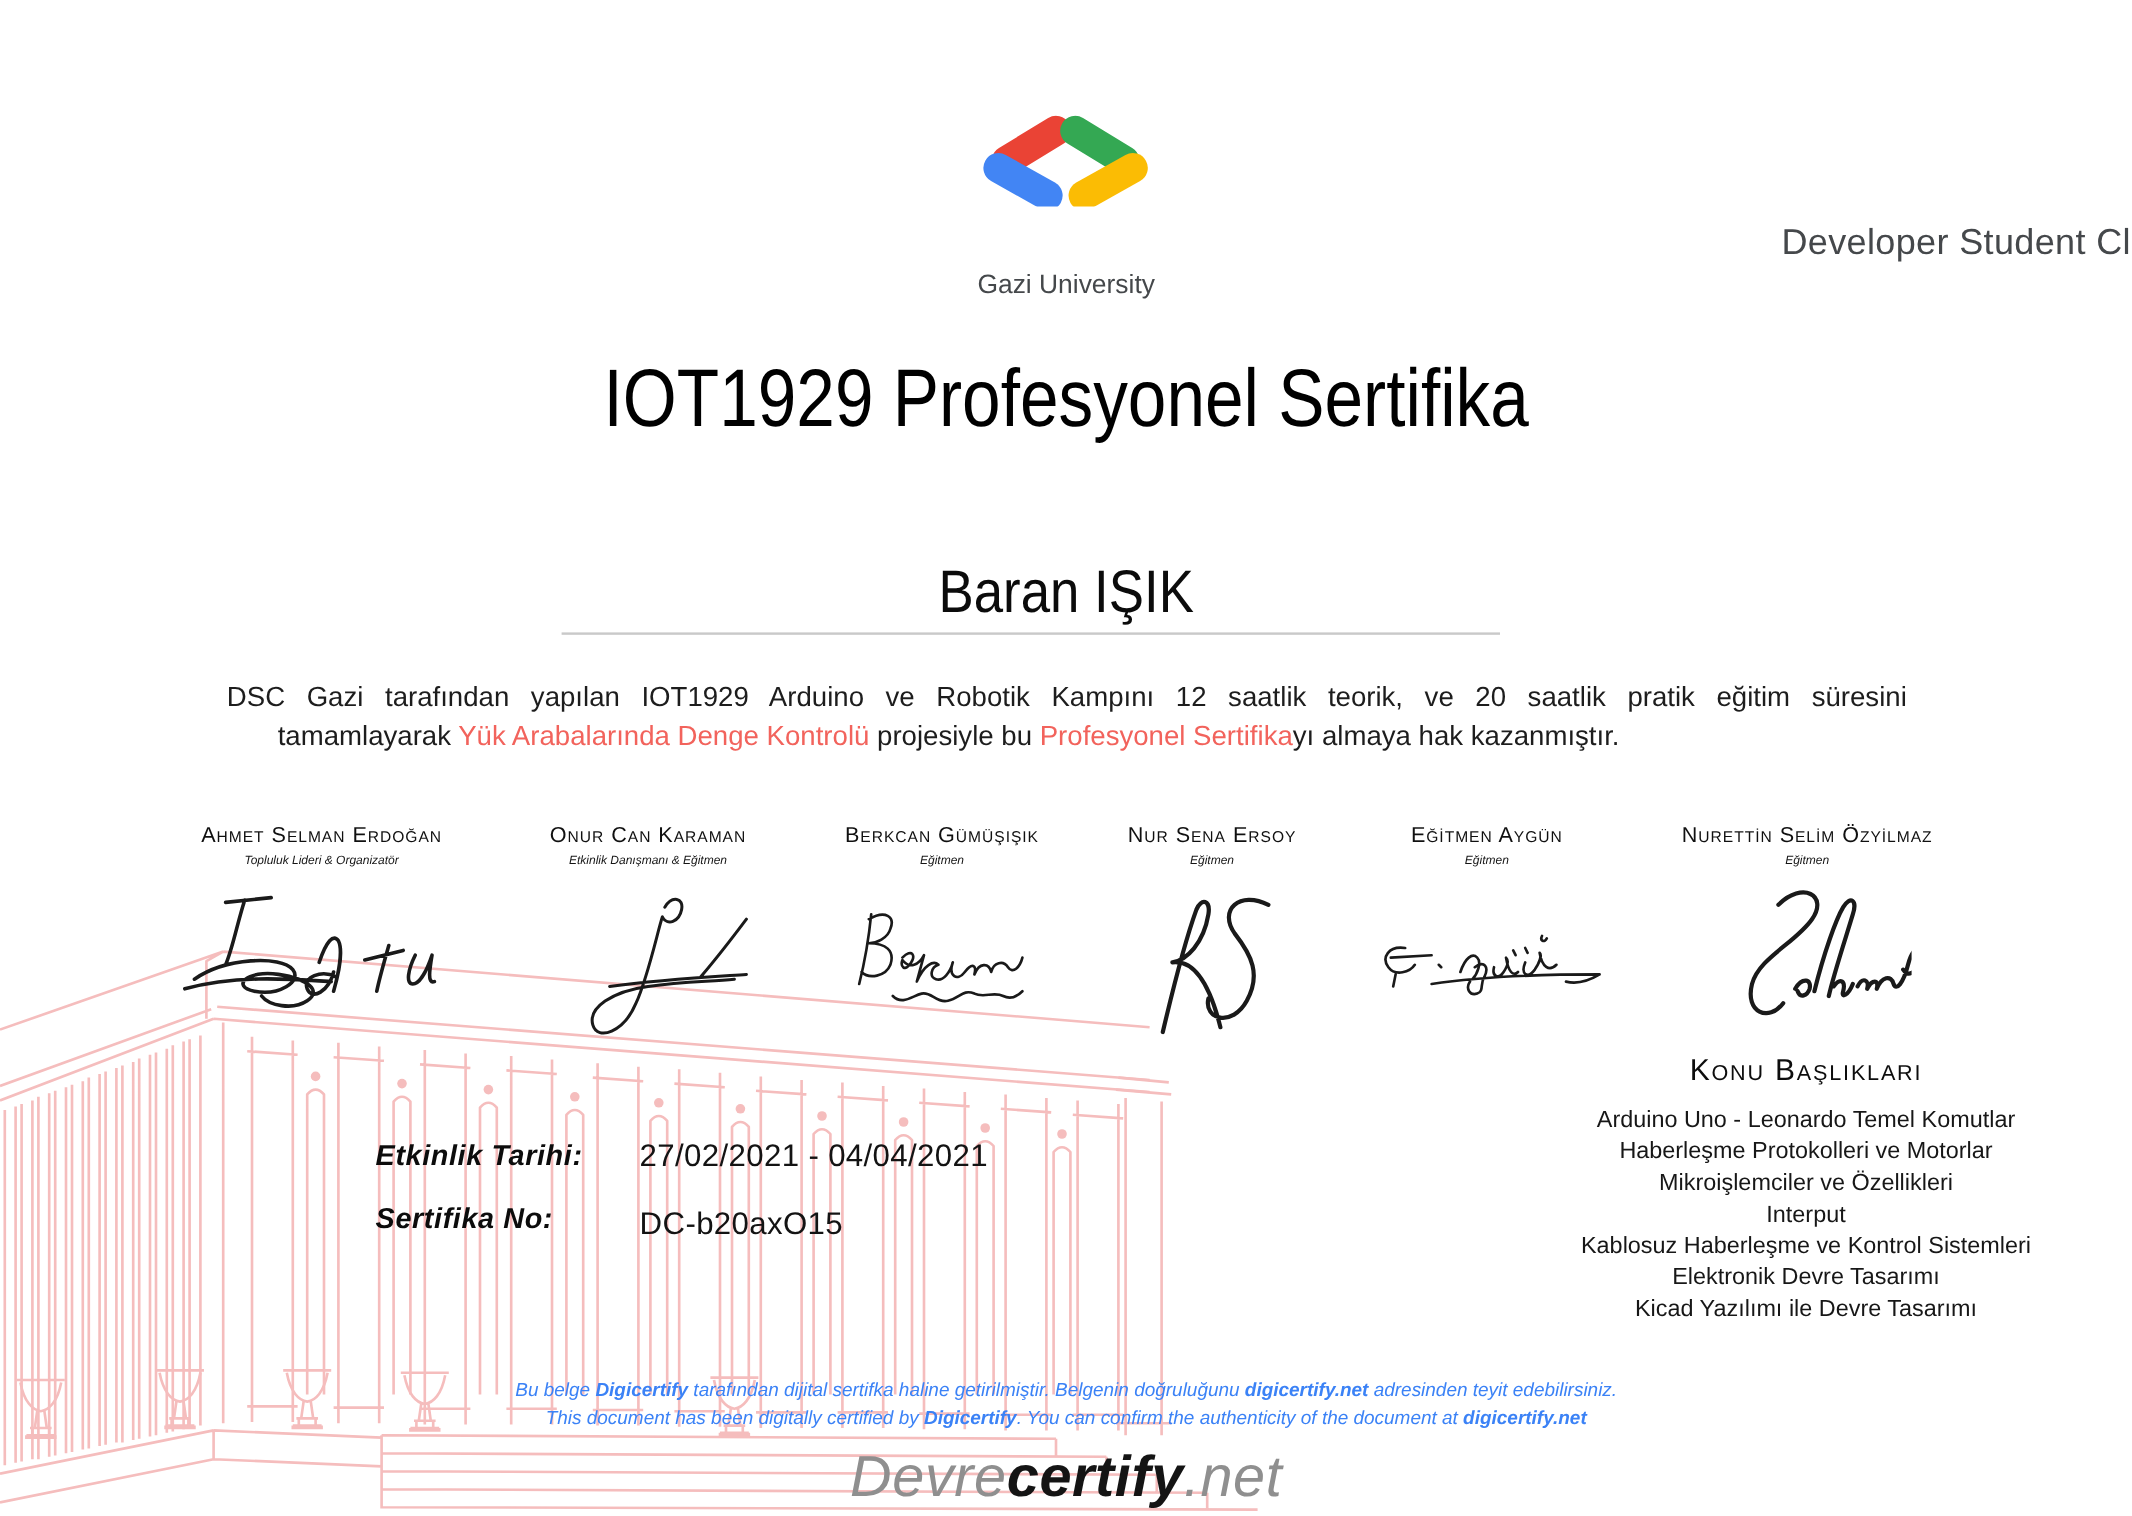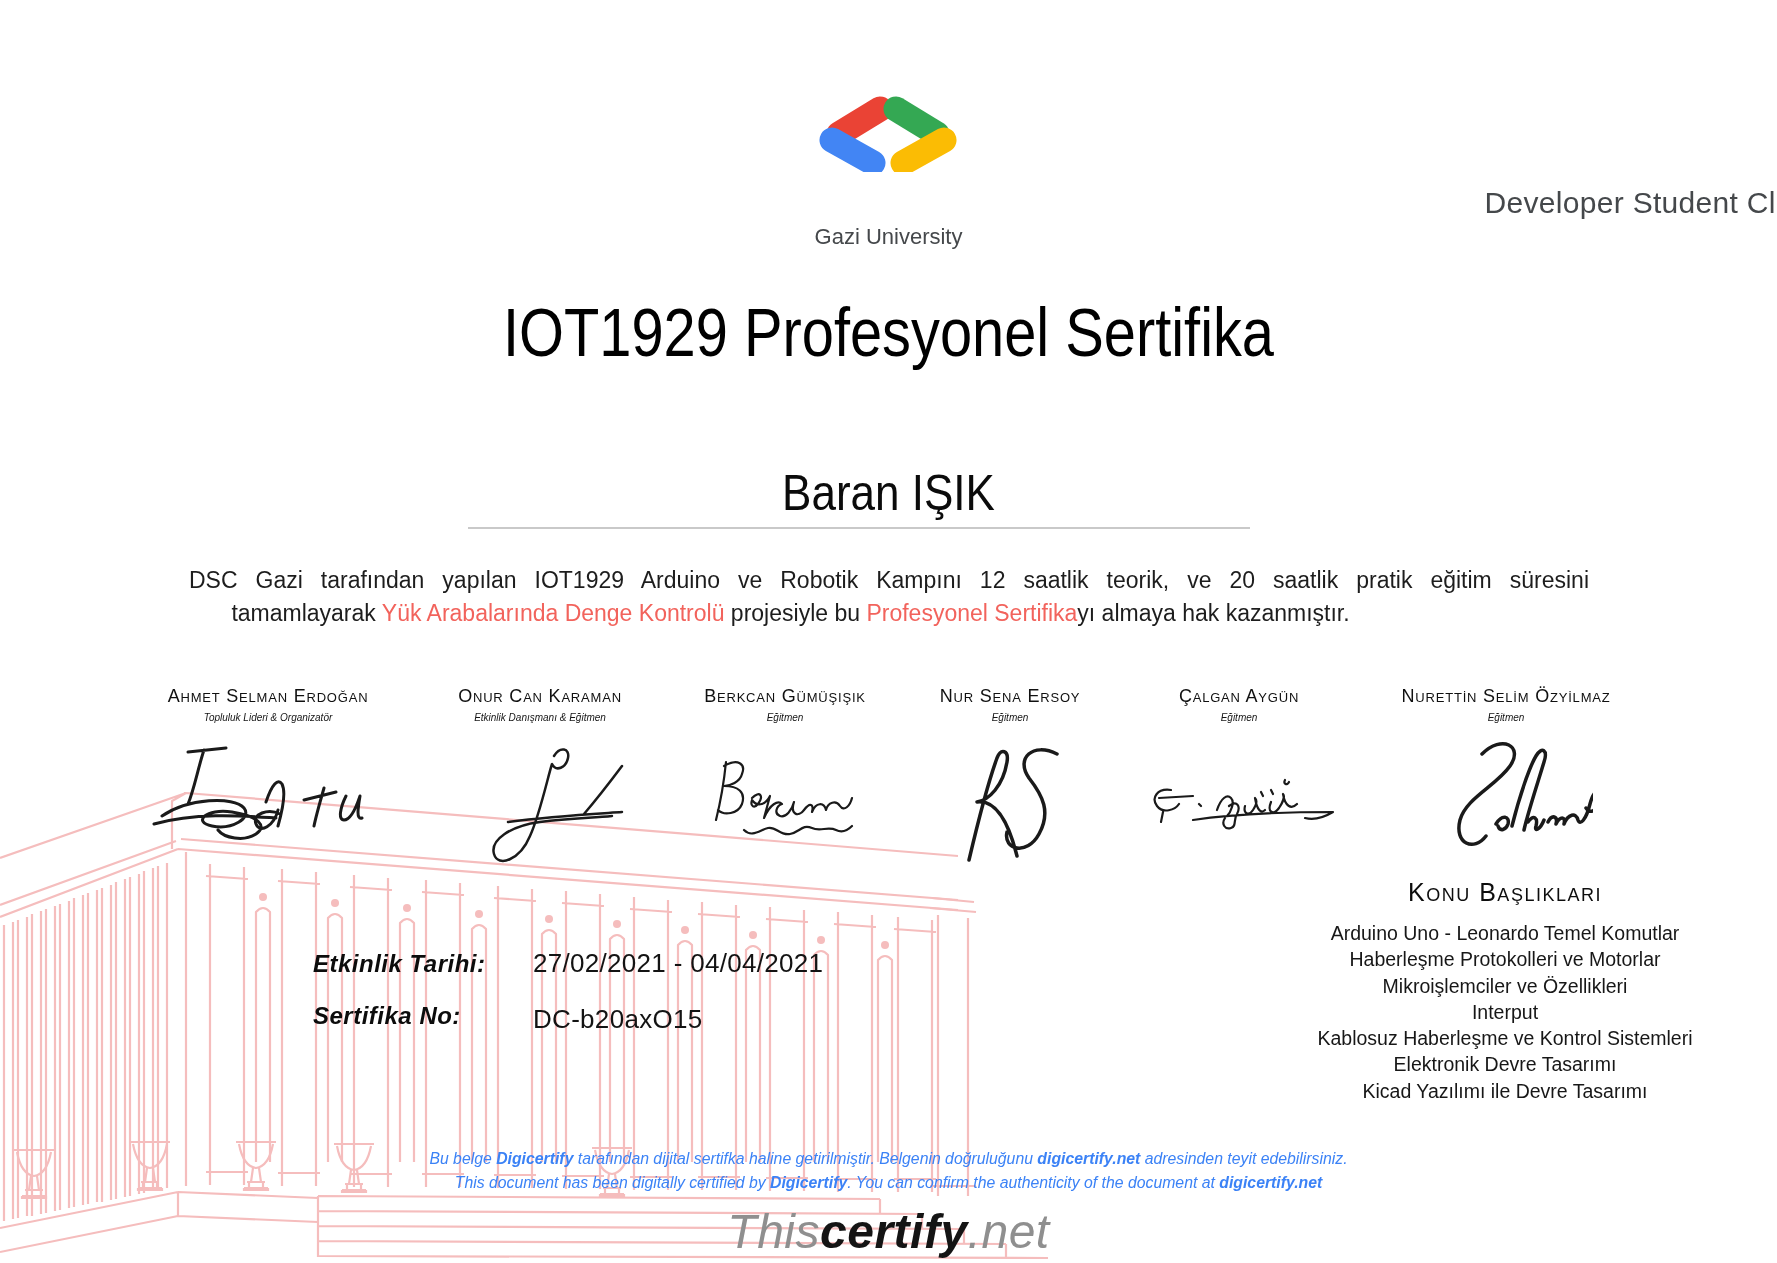--- a/index.html
+++ b/index.html
@@ -127,21 +127,21 @@
     </div>
     <div class="signer" style="left:615px">
       <div class="sig-name">Berkcan Gümüşışık</div>
       <div class="sig-role">Eğitmen</div>
     </div>
     <div class="signer" style="left:840px">
       <div class="sig-name">Nur Sena Ersoy</div>
       <div class="sig-role">Eğitmen</div>
     </div>
     <div class="signer" style="left:1069px">
-      <div class="sig-name">Çalgan Aygün</div>
+      <div class="sig-name">Eğitmen Aygün</div>
       <div class="sig-role">Eğitmen</div>
     </div>
     <div class="signer" style="left:1336px">
       <div class="sig-name">Nurettin Selim Özyilmaz</div>
       <div class="sig-role">Eğitmen</div>
     </div>
 
     <svg class="ink" style="left:148px;top:738px" width="250" height="118" viewBox="0 0 250 118">
       <path stroke-width="3" d="M78 10 L40 14 M56 12 C50 30 46 52 40 66 M14 78 C40 60 86 58 96 70 C104 80 84 92 64 88 C44 84 58 70 84 74 C110 78 120 88 108 96 C96 104 76 100 70 92 M6 86 C50 74 96 78 128 80 M118 64 C124 46 130 40 134 46 C138 54 134 74 130 88 M130 72 C126 88 112 96 108 86 C104 76 120 70 132 76 M176 50 C172 64 168 78 166 88 M156 62 L188 54 M198 58 C192 70 190 82 196 82 C202 82 208 70 212 58 C210 70 208 82 214 80"></path>
     </svg>
@@ -173,16 +173,16 @@
       <div>Mikroişlemciler ve Özellikleri</div>
       <div>Interput</div>
       <div>Kablosuz Haberleşme ve Kontrol Sistemleri</div>
       <div>Elektronik Devre Tasarımı</div>
       <div>Kicad Yazılımı ile Devre Tasarımı</div>
     </div>
 
     <div class="foot" style="top:1150px"><span>Bu belge </span><b>Digicertify</b><span> tarafından dijital sertifka haline getirilmiştir. Belgenin doğruluğunu </span><b>digicertify.net</b><span> adresinden teyit edebilirsiniz.</span></div>
     <div class="foot" style="top:1174px"><span>This document has been digitally certified by </span><b>Digicertify</b><span>. You can confirm the authenticity of the document at </span><b>digicertify.net</b></div>
 
-    <div class="brand"><span class="gray">This</span><span class="blk">certify</span><span class="gray">.net</span></div>
+    <div class="brand"><span class="gray">Devre</span><span class="blk">certify</span><span class="gray">.net</span></div>
 
   </div>
 </div>
 
 </body></html>

